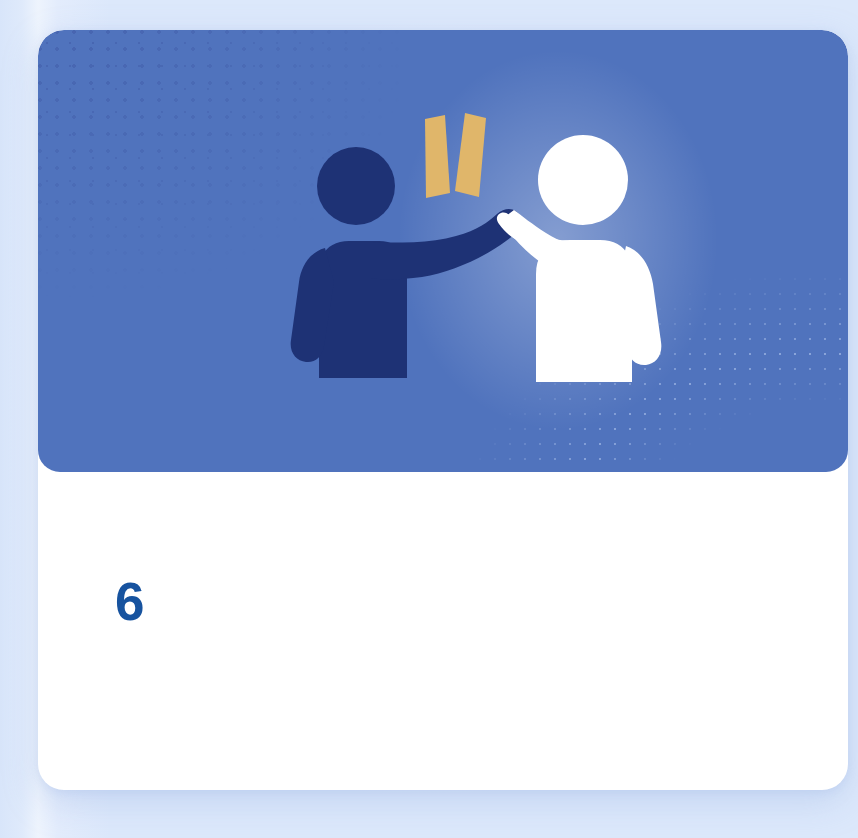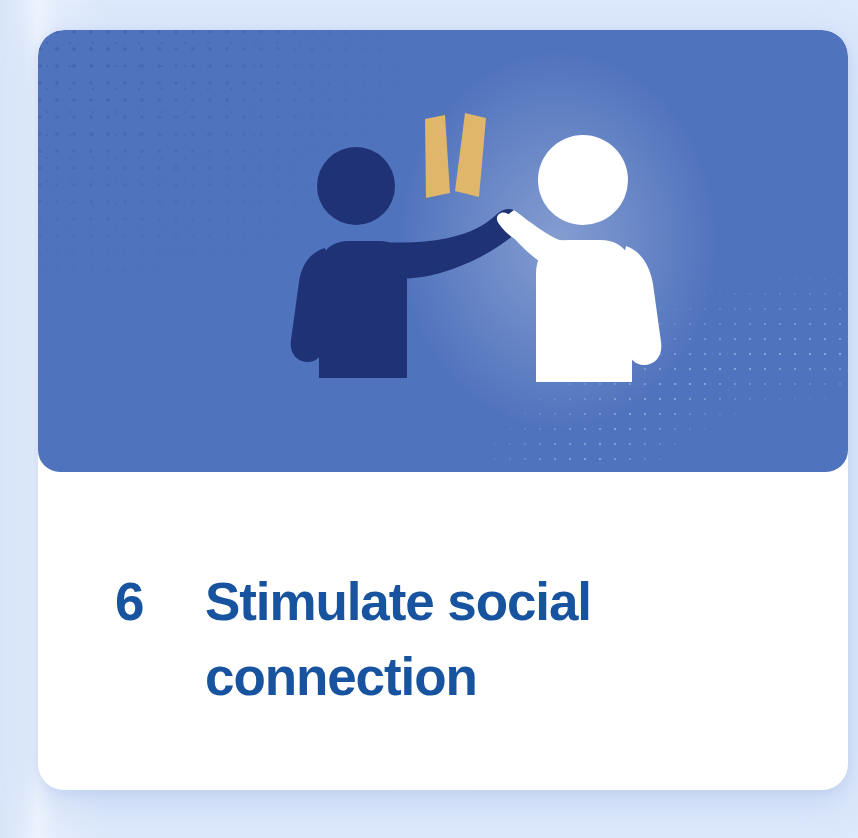--- a/index.html
+++ b/index.html
@@ -228,18 +228,17 @@
                    C 494 194 484 186 476 180
                    Z" fill="#ffffff"></path>
         </g>
 
       </svg>
     </div>
 
     <div class="card-body">
       <div class="title-row">
         <div class="title-number">6</div>
-        <div class="title-text">Stimulate social connection</div>
       </div>
     </div>
 
   </div>
 </div>
 
 </body></html>

